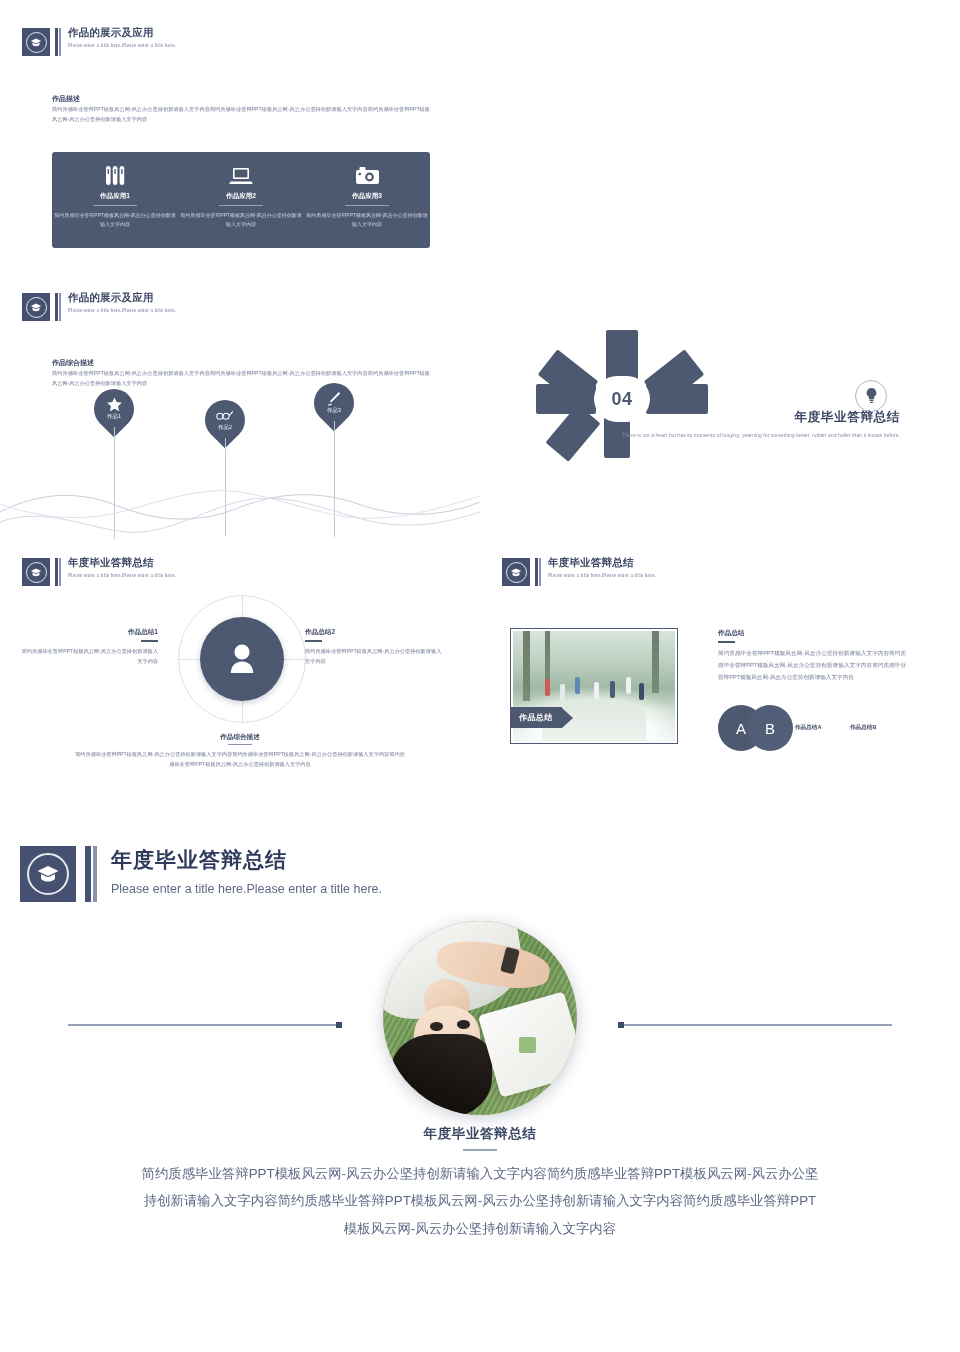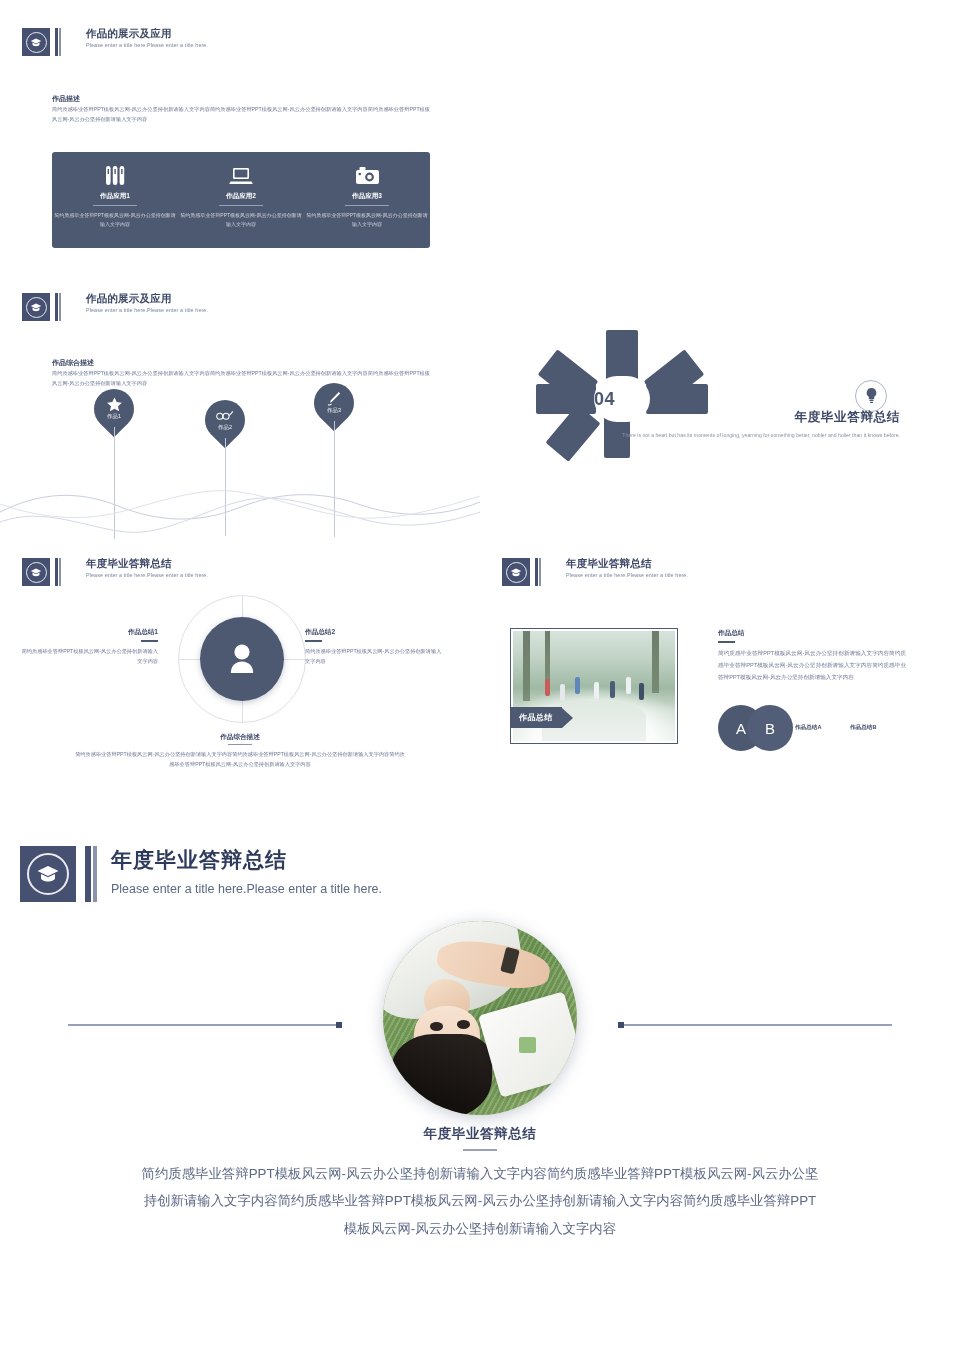--- a/index.html
+++ b/index.html
@@ -12,21 +12,21 @@
     overflow:hidden;
   }
   .slide{position:absolute;background:#ffffff;overflow:hidden;}
 
   
   .hdr{position:absolute;display:flex;align-items:flex-start;}
   .hdr-logo{width:28px;height:28px;background:#465070;display:flex;align-items:center;justify-content:center;flex:none;position:relative;overflow:hidden;}
   .hdr-logo .ring{width:19px;height:19px;border-radius:50%;border:1.4px solid #e8eaf0;display:flex;align-items:center;justify-content:center;}
   .hdr-bar{width:6px;height:28px;margin-left:5px;flex:none;
     background:linear-gradient(to right,#465070 0 3px,#ffffff 3px 4px,#8a93ab 4px 6px);}
-  .hdr-tx{margin-left:25px;line-height:1;}
+  .hdr-tx{margin-left:7px;line-height:1;font-family:Liberation Serif, serif;}
   .hdr-tx .t1{font-size:10.5px;font-weight:bold;color:#3c4766;letter-spacing:.2px;}
   .hdr-tx .t2{font-size:5.4px;color:#7c85a0;margin-top:4px;letter-spacing:.1px;}
 
   
   .s1-desc-h{position:absolute;left:52px;top:84px;font-size:7px;font-weight:bold;color:#3c4766;}
   .s1-desc-b{position:absolute;left:52px;top:95px;width:378px;font-size:5.2px;line-height:1.85;color:#6f7894;text-align:justify;}
   .s1-panel{position:absolute;left:52px;top:142px;width:378px;height:96px;background:#4d5871;border-radius:3px;display:flex;}
   .s1-col{flex:1;display:flex;flex-direction:column;align-items:center;padding-top:11px;}
   .s1-ico{height:24px;display:flex;align-items:center;justify-content:center;}
   .s1-t{font-size:6.6px;font-weight:bold;color:#ffffff;margin-top:5px;}
@@ -39,21 +39,21 @@
   .pin{position:absolute;width:40px;height:40px;}
   .pin .drop{width:40px;height:40px;background:#4d5871;border-radius:50% 50% 50% 0;transform:rotate(-45deg);position:absolute;left:0;top:0;}
   .pin .inner{position:absolute;left:0;top:0;width:40px;height:40px;display:flex;flex-direction:column;align-items:center;justify-content:center;}
   .pin .pico{height:13px;display:flex;align-items:center;justify-content:center;}
   .pin .plb{font-size:5.4px;color:#fff;margin-top:2px;}
   .pin .stem{position:absolute;left:19.5px;top:38px;width:1px;background:#c3c9d7;}
 
   
   .ast{position:absolute;left:536px;top:330px;width:172px;height:130px;}
   .ast .bl{position:absolute;background:#4d5871;}
-  .ast .hub{position:absolute;left:58px;top:46px;width:56px;height:46px;background:#ffffff;border-radius:26px;display:flex;align-items:center;}
+  .ast .hub{position:absolute;left:58px;top:46px;width:56px;height:46px;background:#ffffff;border-radius:26px;display:flex;align-items:center;justify-content:center;}
   .ast .num{font-size:18px;font-weight:bold;color:#4d5871;letter-spacing:.5px;}
   .s4-bulb{position:absolute;left:855px;top:380px;width:30px;height:30px;border-radius:50%;border:1px solid #aeb6c8;display:flex;align-items:center;justify-content:center;}
   .s4-t{position:absolute;left:560px;top:409px;width:340px;text-align:right;font-size:12.6px;font-weight:bold;color:#3c4766;letter-spacing:.6px;}
   .s4-s{position:absolute;left:540px;top:431px;width:360px;text-align:right;font-size:5.2px;line-height:1.9;color:#8a92a8;}
 
   
   .s5-wrap{position:absolute;left:178px;top:595px;width:128px;height:128px;}
   .s5-wrap .oring{position:absolute;inset:0;border-radius:50%;border:1px solid #dde0e8;}
   .s5-wrap .vline{position:absolute;left:63.5px;top:0;width:1px;height:128px;background:#dde0e8;}
   .s5-wrap .hline{position:absolute;left:0;top:63.5px;width:128px;height:1px;background:#dde0e8;}

